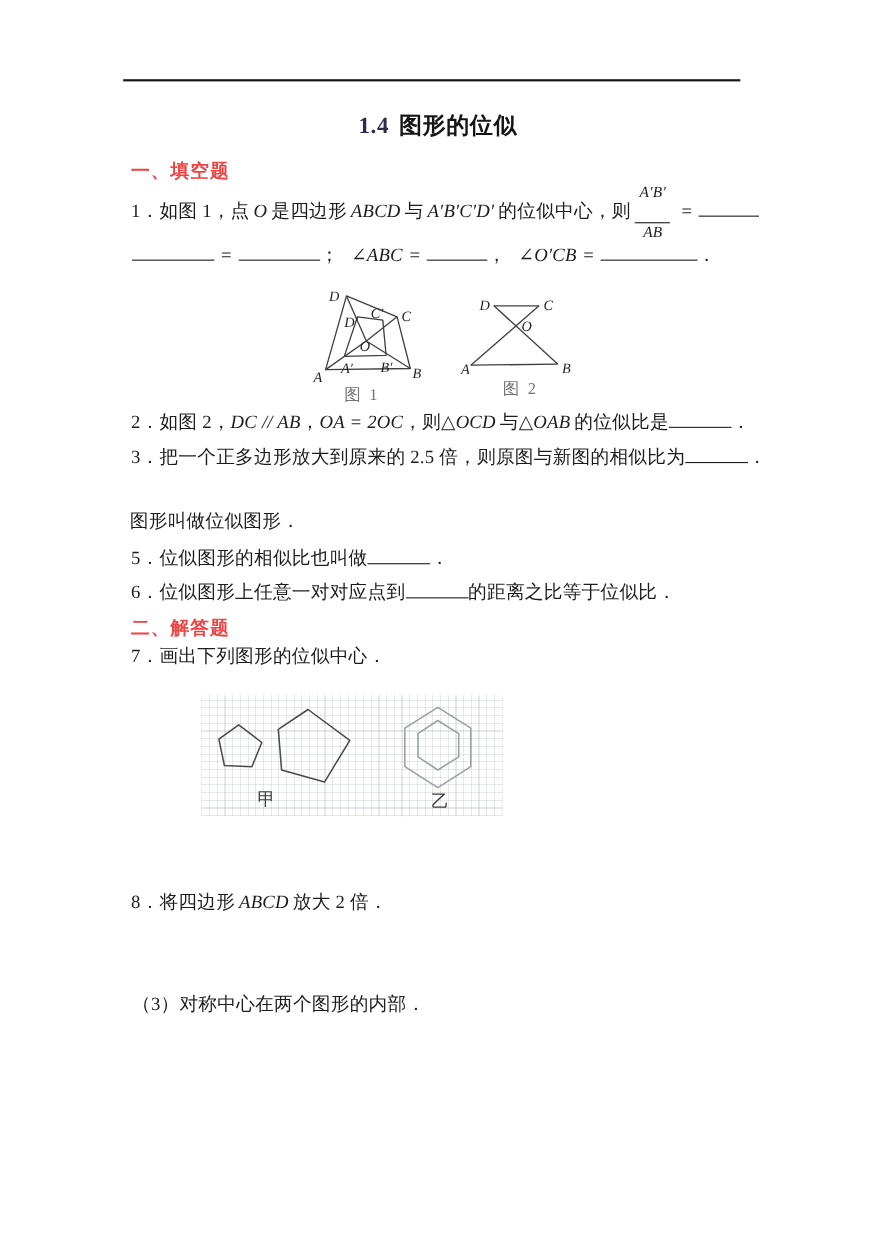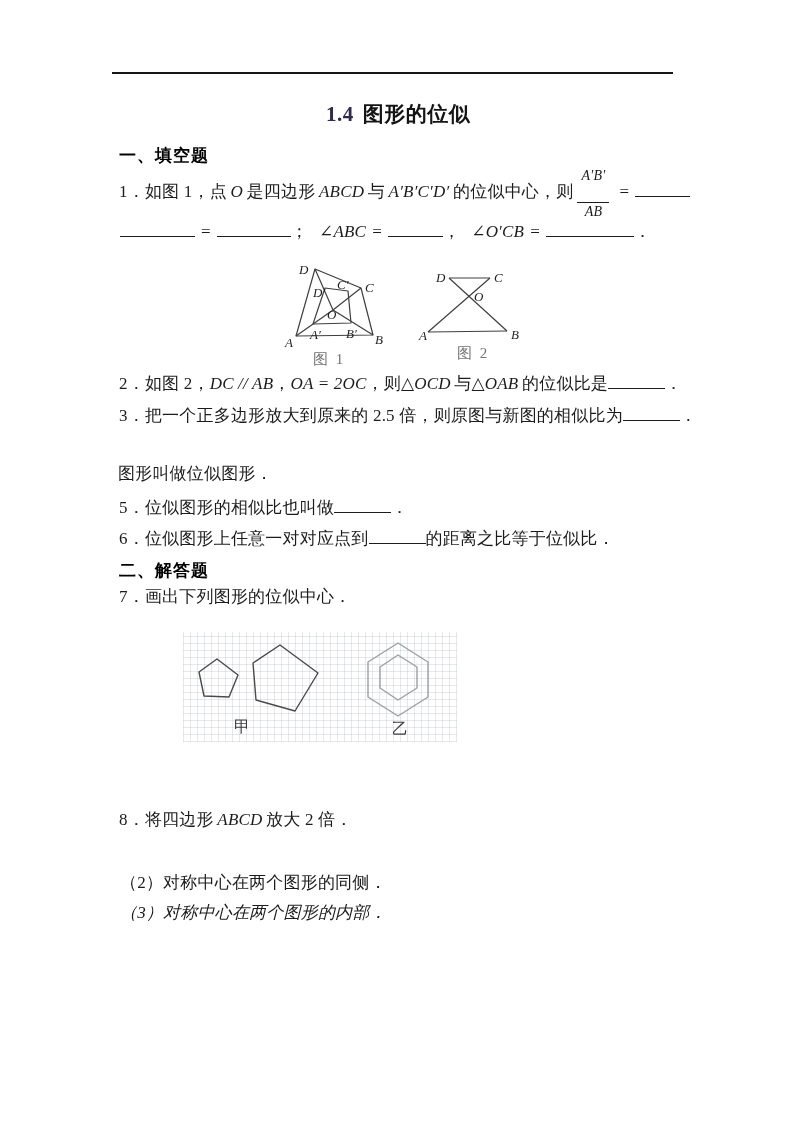--- a/index.html
+++ b/index.html
@@ -9,21 +9,21 @@
   }
   .rule{position:absolute;left:112px;top:72px;width:561px;height:2px;background:#161616;}
   .title-line{
     position:absolute;left:118px;top:100px;width:560px;text-align:center;
     font-size:21px;font-weight:bold;letter-spacing:.5px;
   }
   .title-num{font-family:"Liberation Serif",serif;color:#2f2b4a;margin-right:9px;}
   .title-cn{font-family:"Liberation Sans","DejaVu Sans",sans-serif;color:#141414;}
   .sec-head{
     position:absolute;left:119px;font-family:"Liberation Sans","DejaVu Sans",sans-serif;
-    font-weight:bold;font-size:17px;color:#000000;letter-spacing:1px;text-align:right;
+    font-weight:bold;font-size:17px;color:#ef4444;letter-spacing:1px;text-align:right;
   }
   .line{position:absolute;left:119px;font-size:17px;line-height:20px;white-space:nowrap;letter-spacing:.2px;}
   .it{font-style:italic;}
   .blank{display:inline-block;border-bottom:1.5px solid #1c1c1c;height:14px;vertical-align:baseline;}
   .b57{width:57px}.b62{width:62px}.b75{width:75px}.b74{width:74px}.b55{width:55px}.b88{width:88px}
   .eq{margin:0 6px;}
   .gap{margin-left:11px;}
   .q1l1{top:168px;line-height:40px;}
   .frac{display:inline-block;vertical-align:middle;text-align:center;font-size:14px;line-height:15px;margin:0 4px;font-style:italic;}
   .frac .num{display:block;padding:0 4px 19px 4px;border-bottom:1.3px solid #1c1c1c;}
@@ -134,16 +134,15 @@
         <polygon points="215,23 234,35 234,56 215,68 197,56 197,35"></polygon>
       </g>
       <text class="cjk-label" x="51" y="100">甲</text>
       <text class="cjk-label" x="209" y="102">乙</text>
     </svg>
   </div>
 
   <div class="line" style="top:810px;">
     <span>8．将四边形 </span><span class="it">ABCD</span><span> 放大 2 倍．</span>
   </div>
-  <div class="line" style="top:873px;left:120px;">（2）对称中心在两个图形的同侧．</div>
-  <div class="line" style="top:903px;left:120px;font-style:italic;">（3）对称中心在两个图形的内部．</div>
+  <div class="line" style="top:903px;left:120px;">（3）对称中心在两个图形的内部．</div>
 
 </div>
 
 </body></html>

